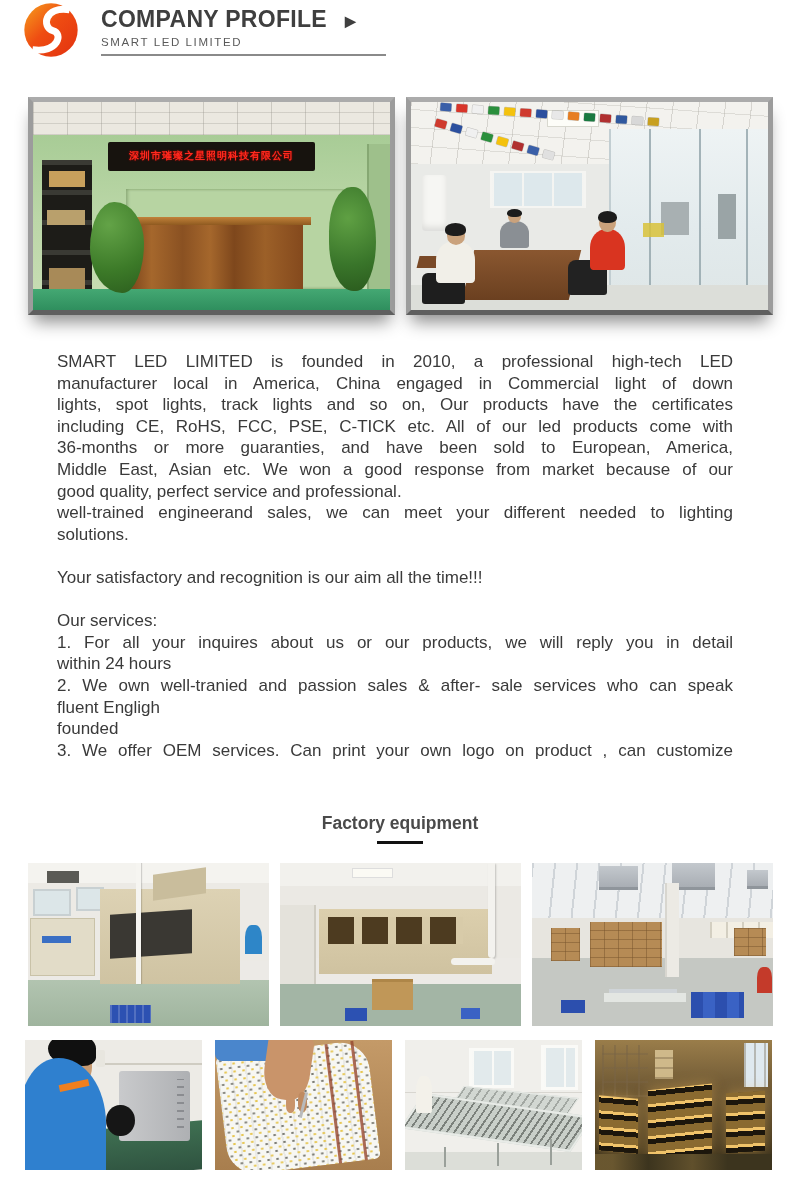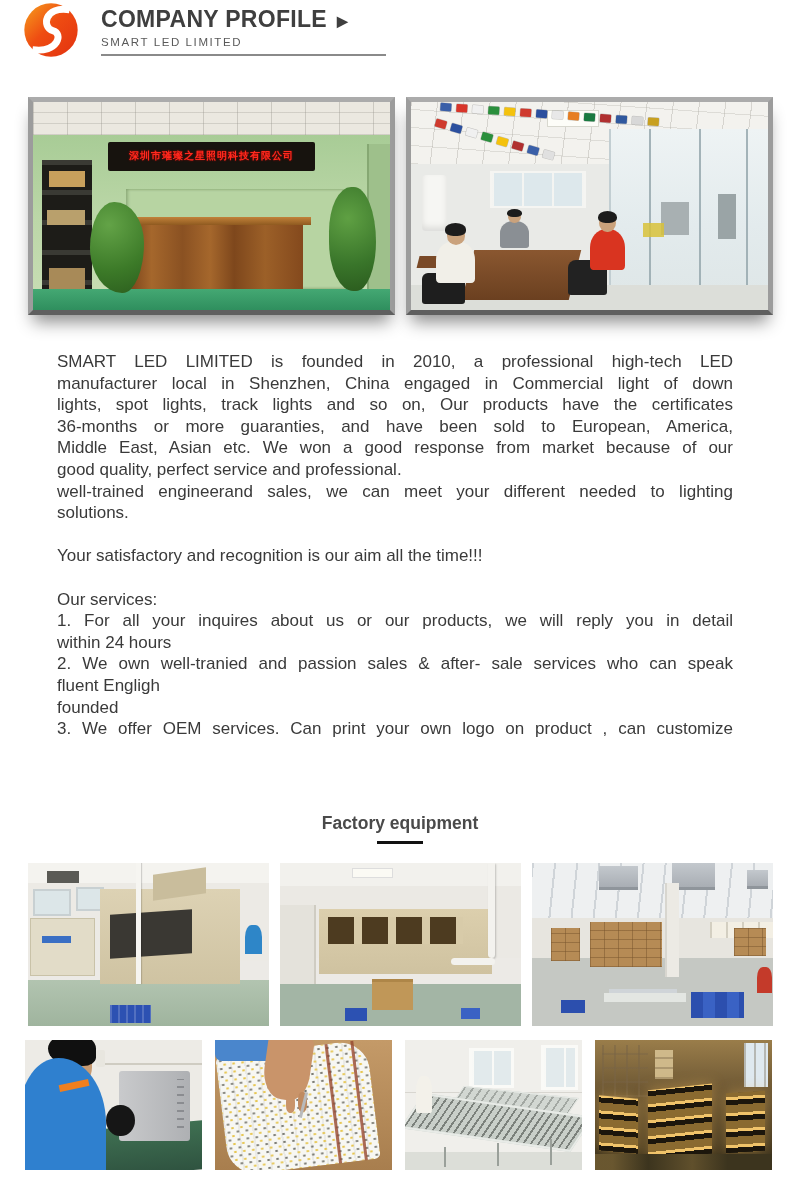--- a/index.html
+++ b/index.html
@@ -1,21 +1,21 @@
 <!DOCTYPE html>
 <html><head>
 <meta charset="utf-8">
 <style>
   html,body{margin:0;padding:0;}
   body{width:800px;height:1182px;background:#ffffff;position:relative;overflow:hidden;
        font-family:"Liberation Sans", sans-serif;color:#3a3a3a;}
   
   .logo{position:absolute;left:14px;top:1px;width:74px;height:58px;}
   .titlewrap{position:absolute;left:101px;top:6px;}
-  .title{font-size:23px;font-weight:bold;color:#3f3f3f;letter-spacing:.3px;display:flex;align-items:center;gap:10px;}
+  .title{font-size:23px;font-weight:bold;color:#3f3f3f;letter-spacing:.3px;display:flex;align-items:center;gap:18px;}
   .title .arr{font-size:14px;position:relative;top:1px;}
   .subtitle{font-size:11.5px;color:#5a5a5a;letter-spacing:1.6px;margin-top:3px;}
   .hrule{position:absolute;left:101px;top:54px;width:285px;border-bottom:2px solid #8a8a8a;}
   
   .topphotos{position:absolute;top:97px;left:28px;width:745px;display:flex;gap:11px;}
   .framed{flex:1;height:218px;box-sizing:border-box;border:5px solid #9c9c9c;
           border-top-color:#ababab;border-bottom-color:#5f5f5f;position:relative;overflow:hidden;
           box-shadow:0 12px 16px -5px rgba(0,0,0,.45);background:#e8e8e4;}
   .ph div{position:absolute;}
   
@@ -292,22 +292,23 @@
         <span style="background:#f4c20d"></span>
         <span style="background:#b03030"></span>
       <span style="background:#3a5fa8"></span>
         <span style="background:#e0e0e0"></span>
     </div>
   </div>
 </div>
 
 <div class="about">
   <div class="ln j">SMART LED LIMITED is founded in 2010, a professional high-tech LED</div>
-  <div class="ln j">manufacturer local in Shenzhen, China engaged in Commercial light of down</div>
+  <div class="ln j">manufacturer local in America, China engaged in Commercial light of down</div>
   <div class="ln j">lights, spot lights, track lights and so on, Our products have the certificates</div>
+  <div class="ln j">including CE, RoHS, FCC, PSE, C-TICK etc. All of our led products come with</div>
   <div class="ln j">36-months or more guaranties, and have been sold to European, America,</div>
   <div class="ln j">Middle East, Asian etc. We won a good response from market because of our</div>
   <div class="ln">good quality, perfect service and professional.</div>
   <div class="ln j">well-trained engineerand sales, we can meet your different needed to lighting</div>
   <div class="ln">solutions.</div>
   <div class="sp"></div>
   <div class="ln">Your satisfactory and recognition is our aim all the time!!!</div>
   <div class="sp"></div>
   <div class="ln">Our services:</div>
   <div class="ln j">1. For all your inquires about us or our products, we will reply you in detail</div>

